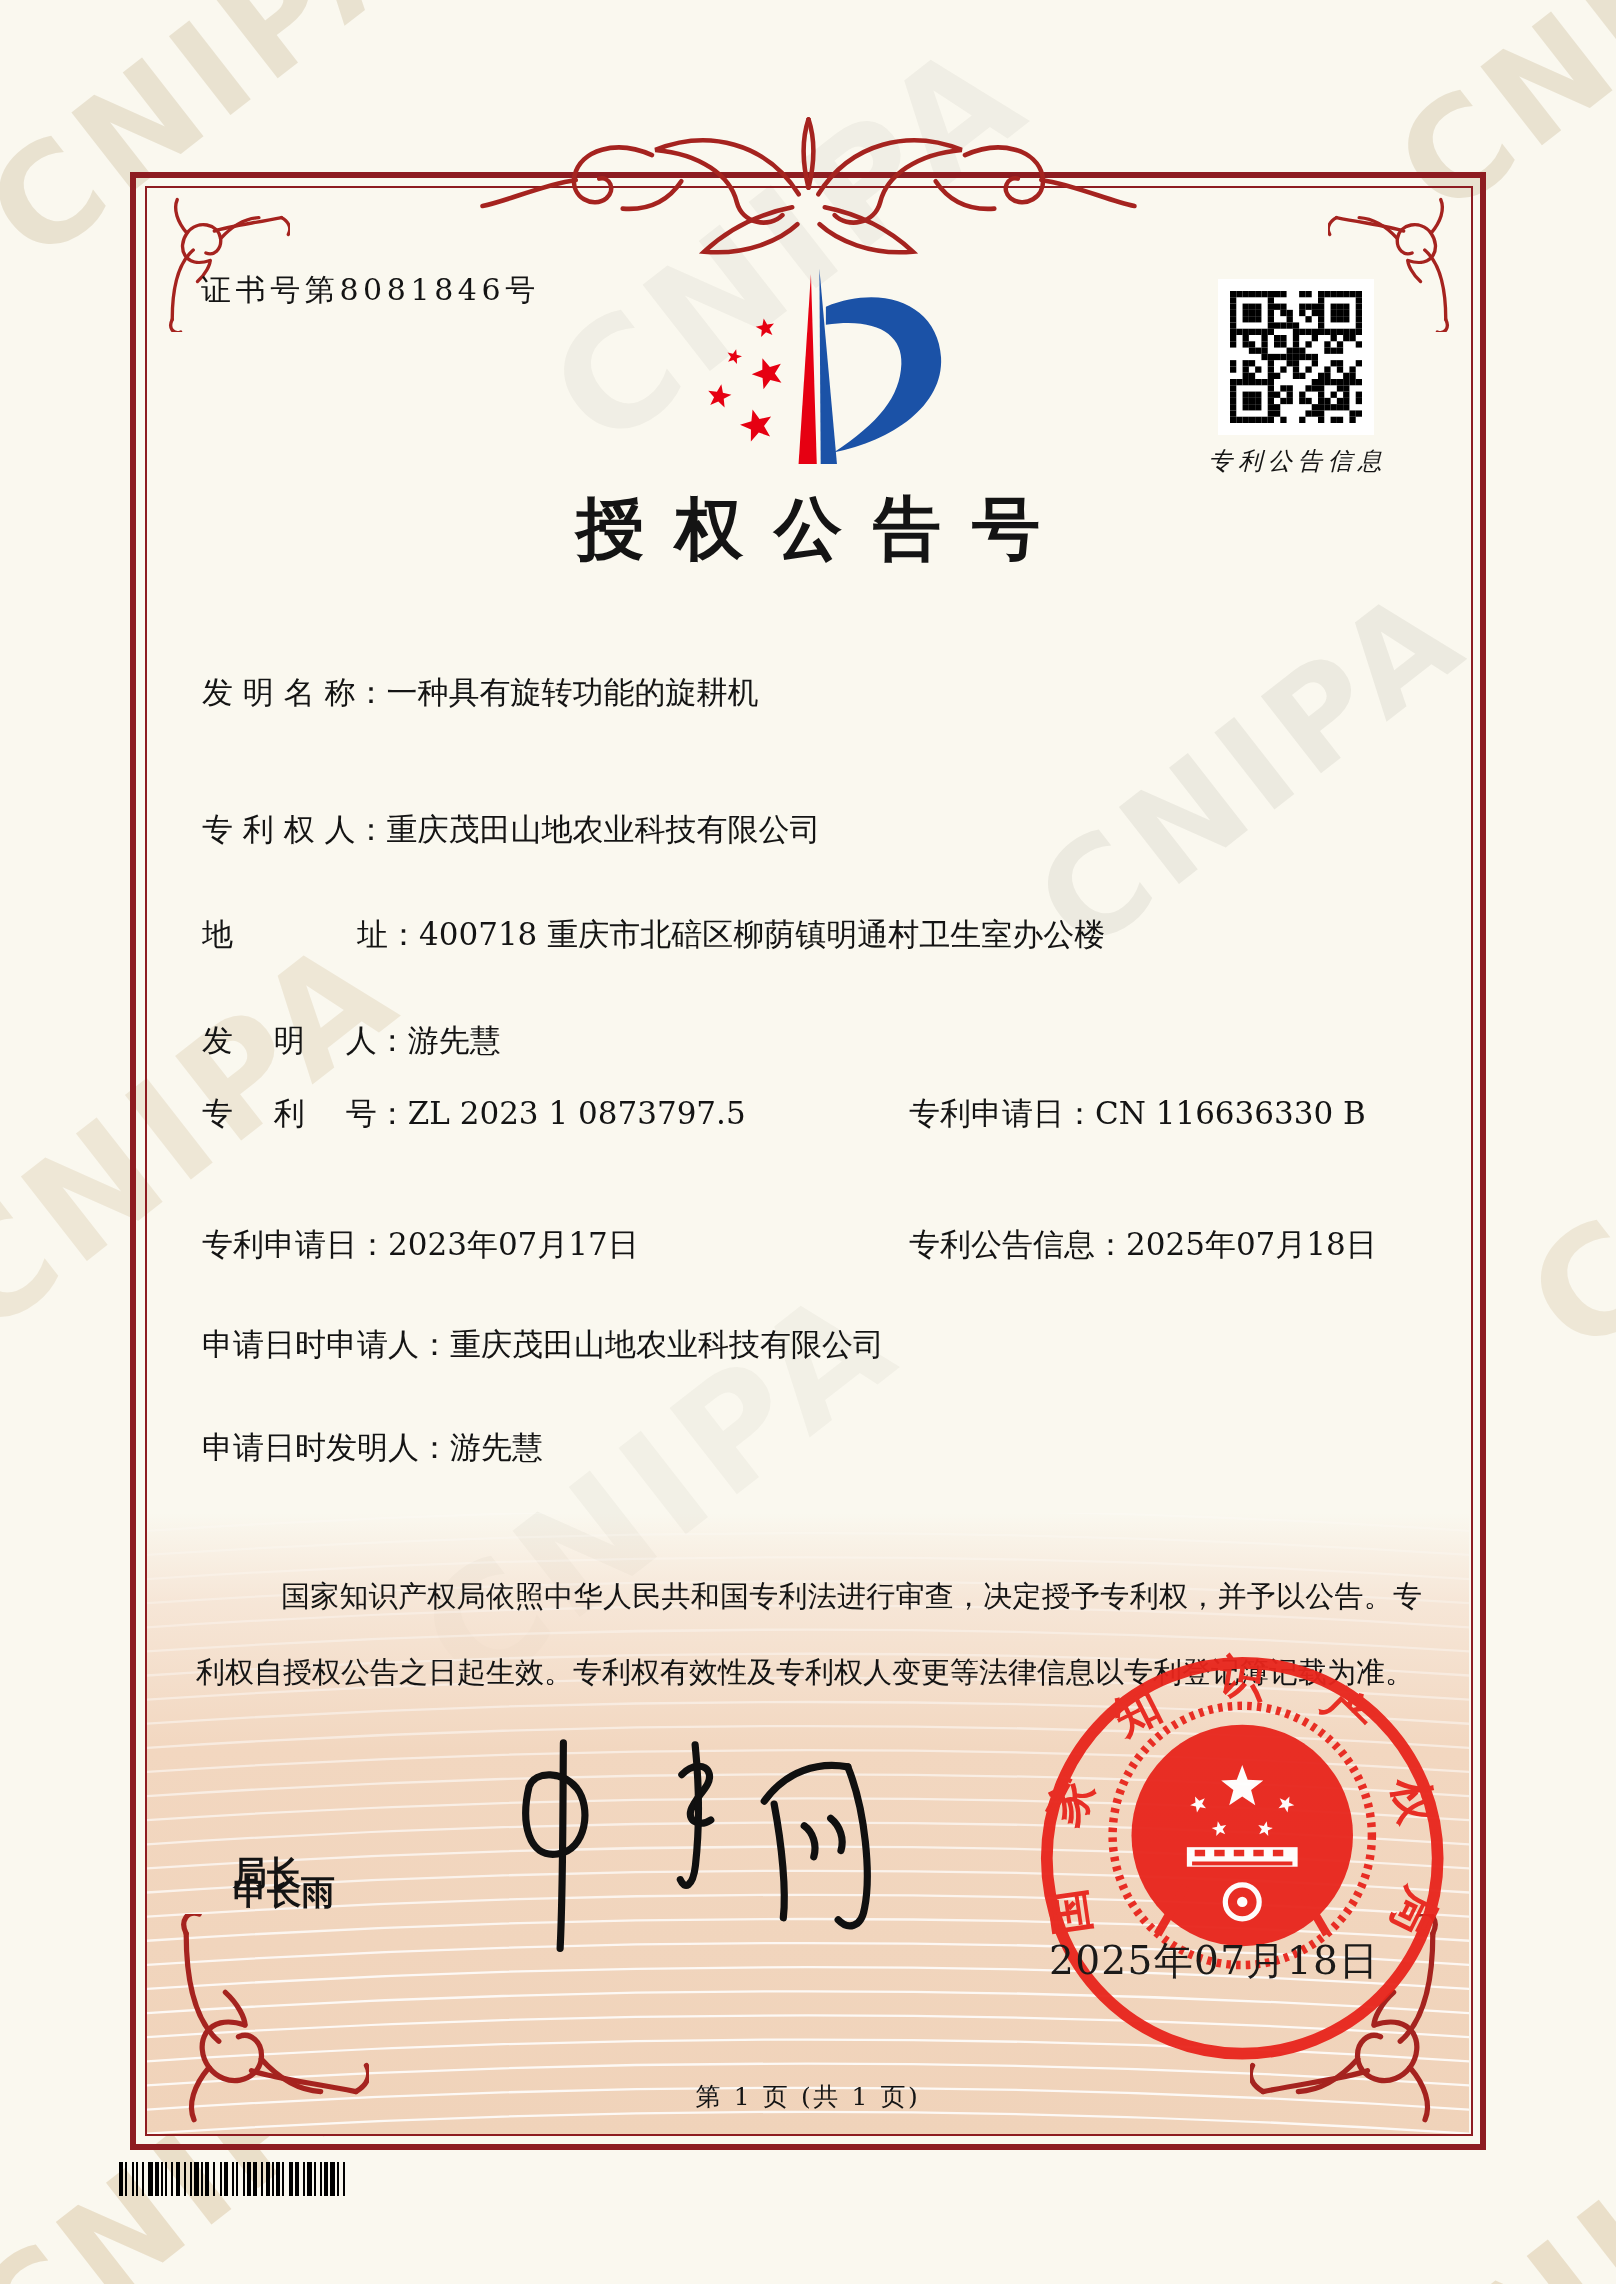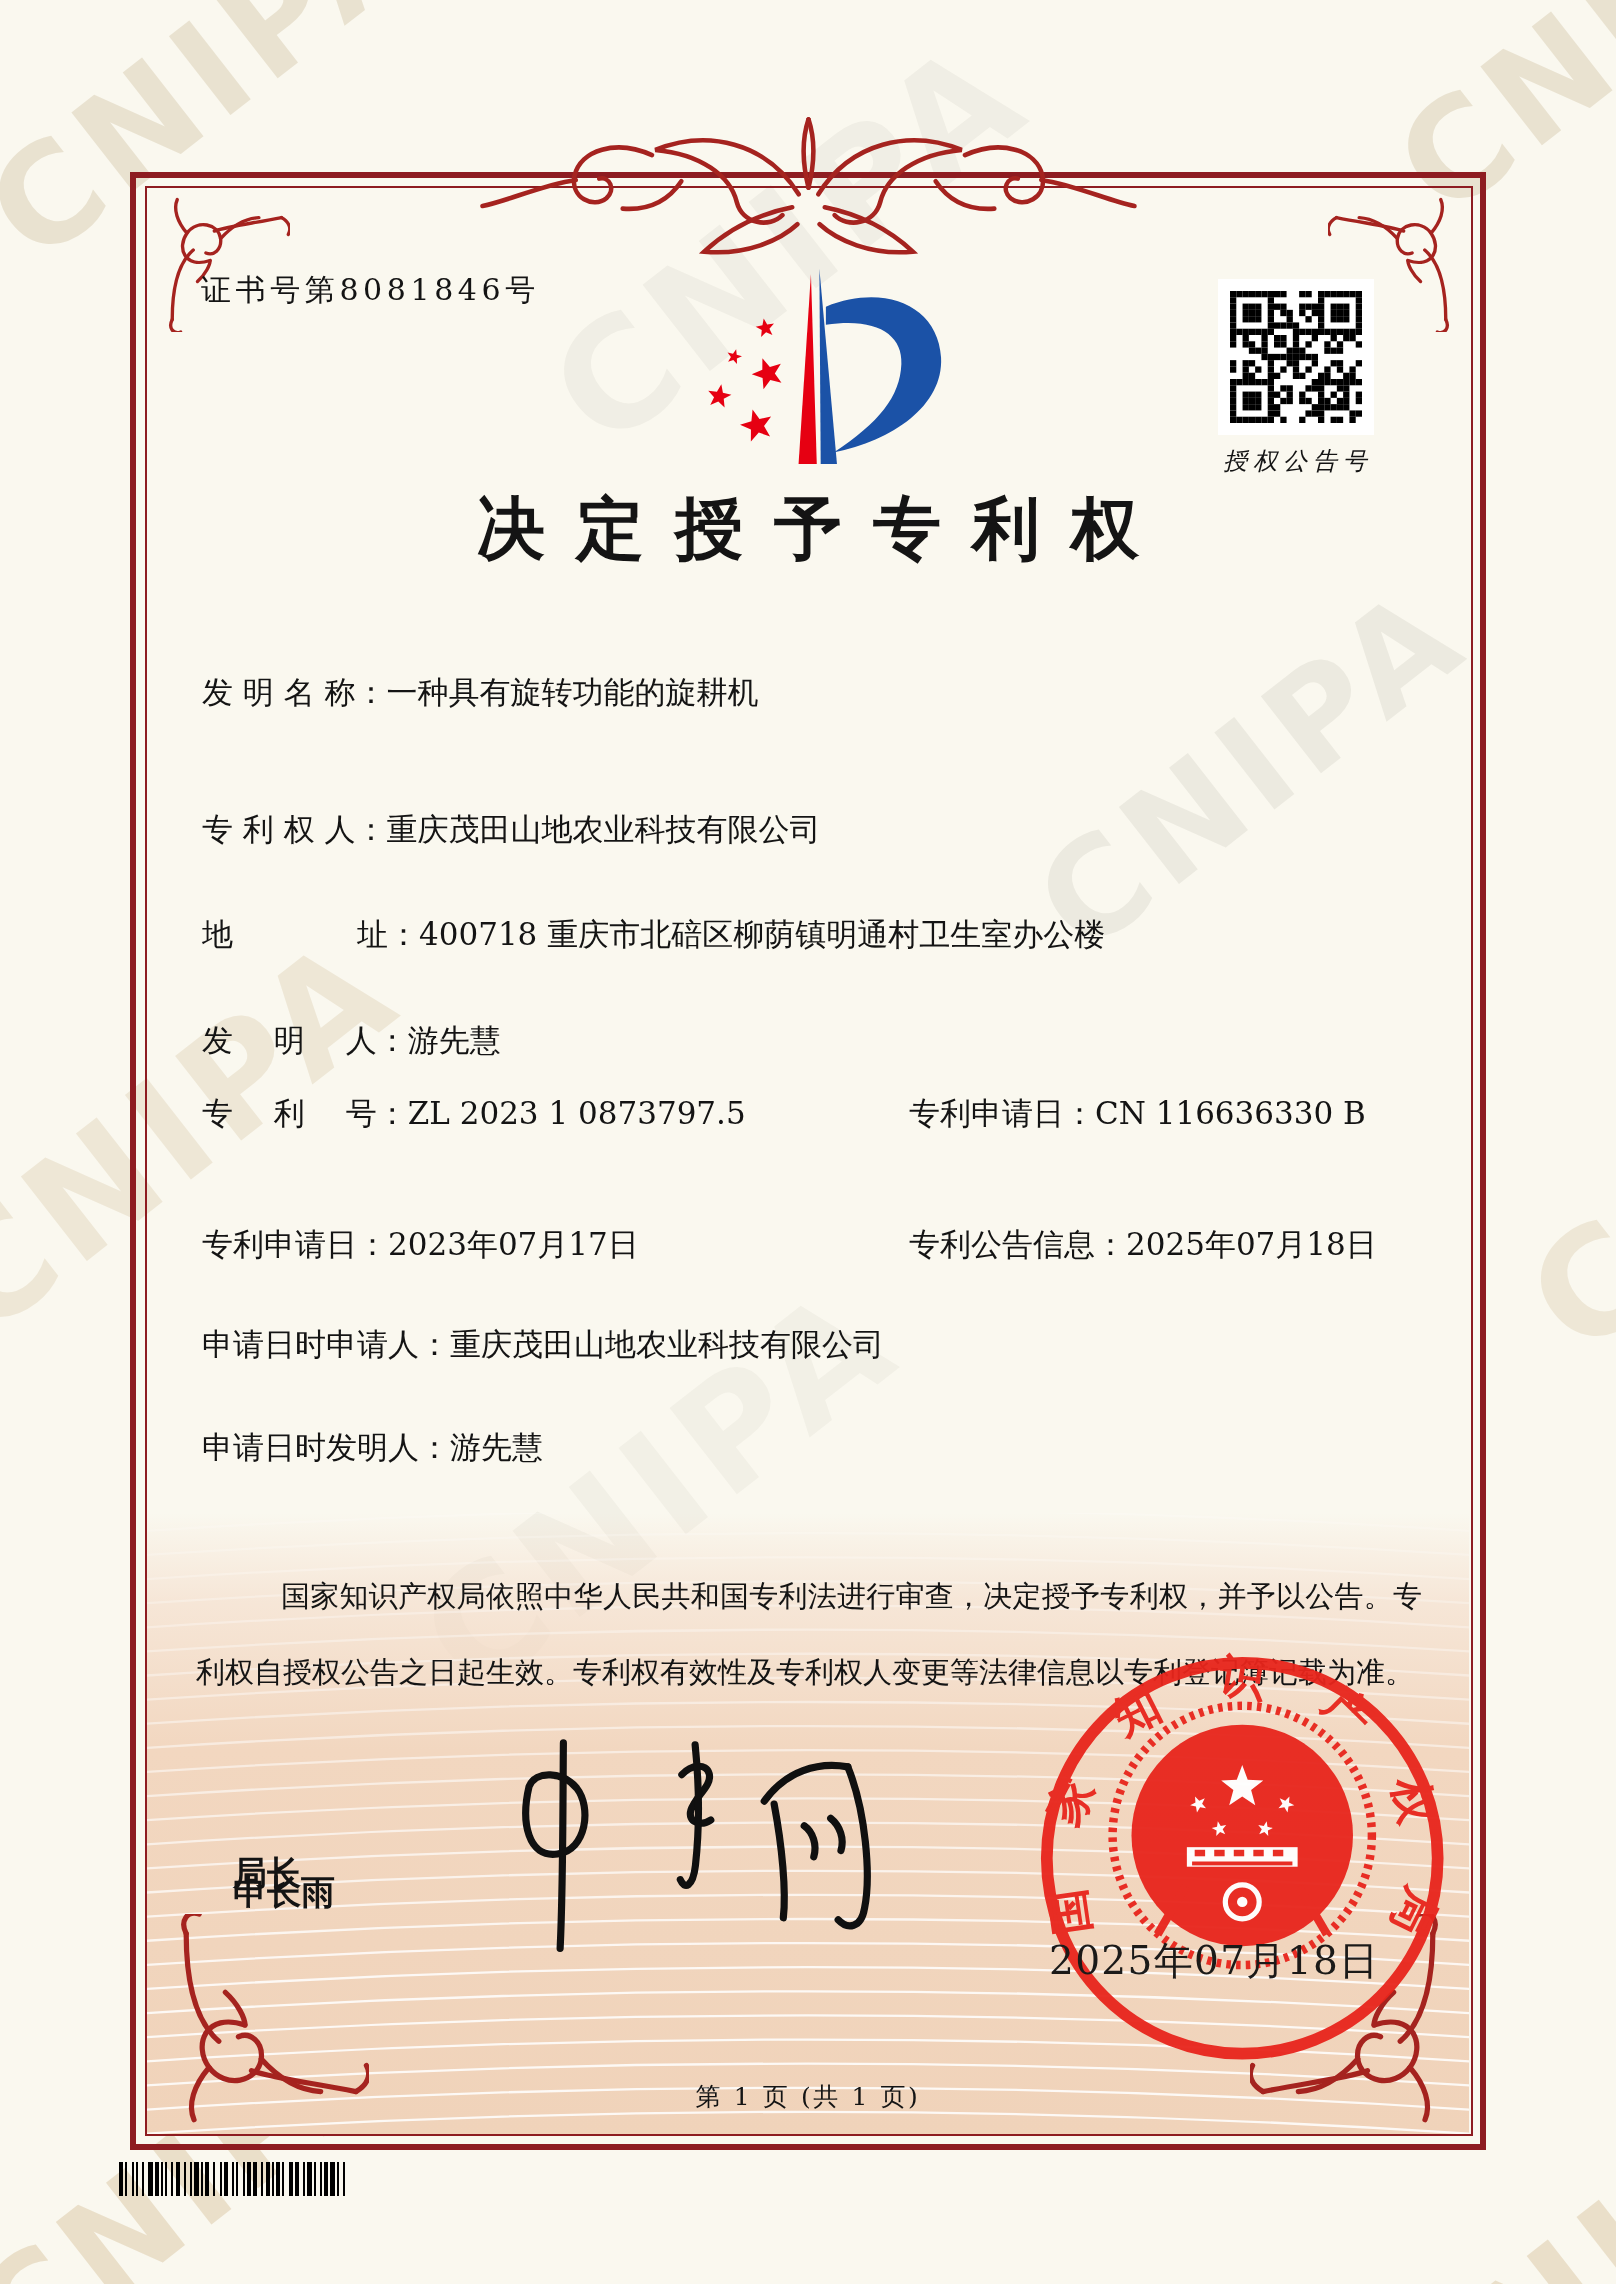--- a/index.html
+++ b/index.html
@@ -388,23 +388,23 @@
         <rect x="5" y="20" width="1" height="1" fill="#000"></rect>
         <rect x="6" y="20" width="1" height="1" fill="#000"></rect>
         <rect x="8" y="20" width="1" height="1" fill="#000"></rect>
         <rect x="11" y="20" width="1" height="1" fill="#000"></rect>
         <rect x="14" y="20" width="1" height="1" fill="#000"></rect>
         <rect x="16" y="20" width="1" height="1" fill="#000"></rect>
         <rect x="17" y="20" width="1" height="1" fill="#000"></rect>
         <rect x="19" y="20" width="1" height="1" fill="#000"></rect>
       </svg>
   </div>
-  <div class="qrcap">授权公告号</div>
-
-  <div class="title">决定授予专利权</div>
+  <div class="qrcap">专利公告信息</div>
+
+  <div class="title">授权公告号</div>
 
   <div class="row" style="top:672px">
     <span class="lbl">发 明 名 称：</span><span class="val">一种具有旋转功能的旋耕机</span>
   </div>
   <div class="row" style="top:809px">
     <span class="lbl">专 利 权 人：</span><span class="val">重庆茂田山地农业科技有限公司</span>
   </div>
   <div class="row" style="top:914px">
     <span class="lbl">地　　　　址：</span><span class="val">400718 重庆市北碚区柳荫镇明通村卫生室办公楼</span>
   </div>

